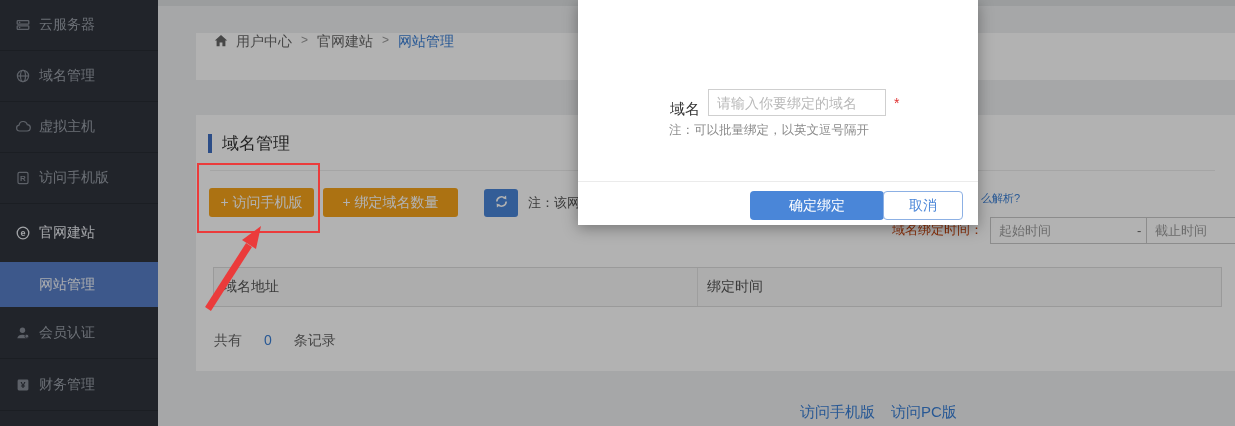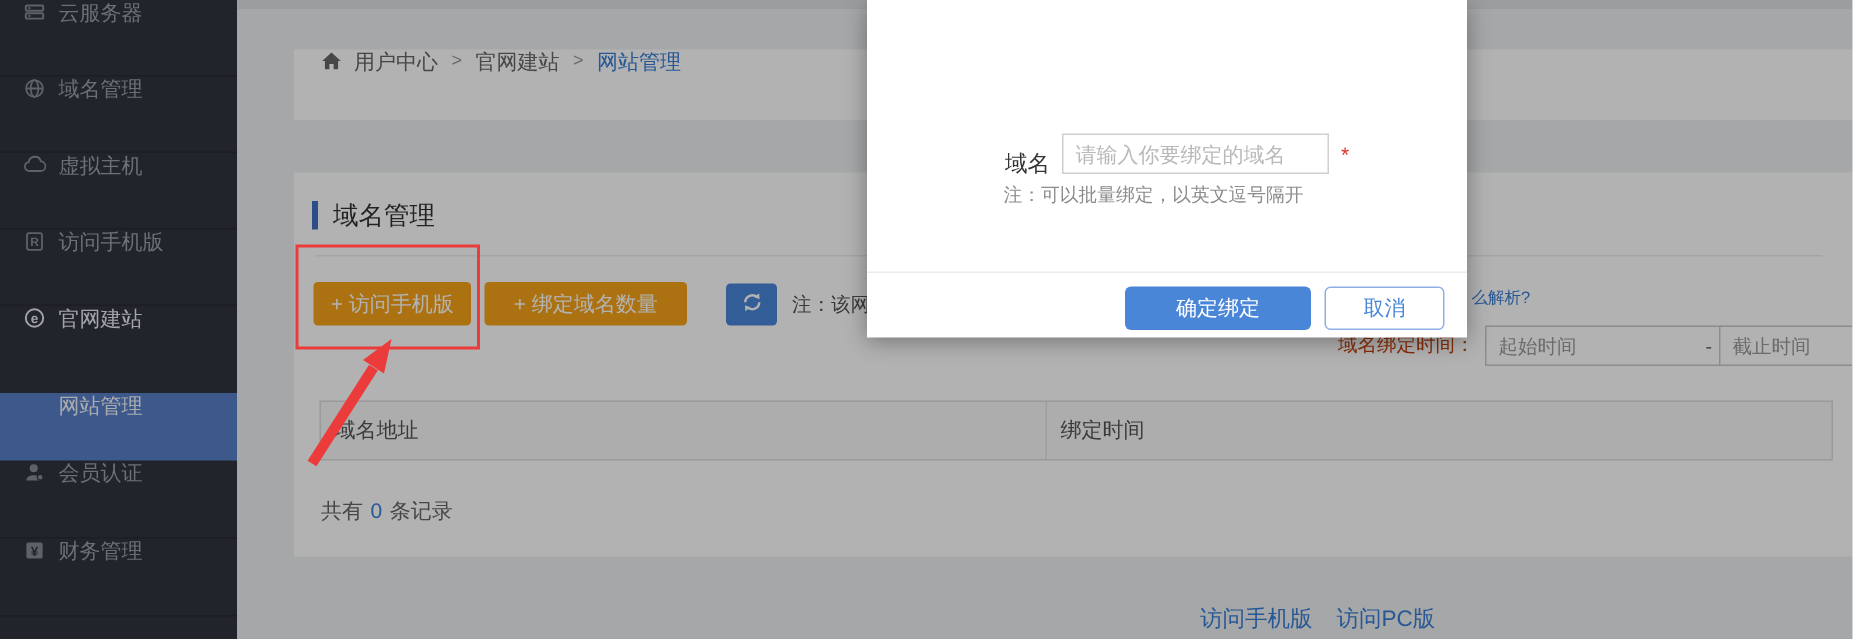--- a/index.html
+++ b/index.html
@@ -12,21 +12,21 @@
     --sidebar-text:#9aa0a9;
     --active-blue:#587fc7;
   }
   *{margin:0;padding:0;box-sizing:border-box;}
   html,body{width:1235px;height:426px;}
   body{font-family:"Liberation Sans","DejaVu Sans",sans-serif;}
   .stage{position:relative;width:1235px;height:426px;overflow:hidden;background:#eef0f1;}
 
   
   .sidebar{position:absolute;left:0;top:0;width:158px;height:426px;background:var(--sidebar-bg);z-index:10;}
-  .side-item{position:absolute;left:0;width:158px;display:flex;align-items:flex-start;gap:8px;
+  .side-item{position:absolute;left:0;width:158px;display:flex;align-items:center;gap:8px;
              padding-left:15px;font-size:14px;color:var(--sidebar-text);cursor:pointer;
              border-bottom:1px solid var(--sidebar-line);}
   .side-item .ic{width:16px;height:16px;flex:0 0 16px;display:inline-block;}
   .si0{top:0;height:51px;}
   .si1{top:51px;height:51px;}
   .si2{top:102px;height:51px;}
   .si3{top:153px;height:51px;}
   .si4{top:204px;height:58px;border-bottom:none;color:#e9ecf1;}
   .si5{top:262px;height:45px;background:var(--active-blue);color:#f2f5fa;padding-left:39px;border-bottom:none;}
   .si6{top:307px;height:52px;}
@@ -64,42 +64,42 @@
   .date-input::placeholder{color:#9a9a9a;}
   .date-start{left:794px;width:171px;}
   .date-end{left:950px;width:143px;}
   .date-dash{position:absolute;left:941px;top:108px;font-size:13px;color:#666;}
 
   .tbl-header{position:absolute;left:17px;top:152px;width:1009px;height:40px;background:#f8f8f8;
               border:1px solid #dddddd;display:flex;}
   .tbl-th{display:flex;align-items:center;padding-left:9px;font-size:14px;color:#555;}
   .tbl-th.c1{width:484px;border-right:1px solid #e3e3e3;}
   .tbl-th.c2{flex:1;}
-  .summary{position:absolute;left:18px;top:217px;font-size:14px;color:#666;display:flex;gap:5px;}
+  .summary{position:absolute;left:18px;top:217px;font-size:14px;color:#666;display:flex;gap:22px;}
   .summary .cnt{color:var(--link-blue);}
 
   .footer-links{position:absolute;left:800px;top:403px;display:flex;gap:16px;font-size:15px;}
   .footer-links a{color:var(--link-blue);text-decoration:none;}
 
   
   .backdrop{position:absolute;inset:0;background:rgba(0,0,0,0.30);z-index:40;}
   .modal{position:absolute;left:578px;top:0;width:400px;height:225px;background:#fff;z-index:50;
          box-shadow:0 3px 14px rgba(0,0,0,0.35);}
   .modal-head{position:absolute;left:0;top:0;width:100%;height:38px;background:var(--accent);
               display:flex;align-items:center;padding-left:17px;font-size:15px;color:#fff;}
   .modal-close{position:absolute;right:12px;top:4px;width:26px;height:28px;border:none;background:transparent;
                color:#fff;font-size:22px;font-weight:bold;cursor:pointer;line-height:26px;font-family:inherit;}
   .modal-label{position:absolute;left:92px;top:100px;font-size:15px;color:#333;}
   .modal-input{position:absolute;left:130px;top:89px;width:178px;height:27px;border:1px solid #cfcfcf;
                font-size:14px;color:#333;padding:0 8px;font-family:inherit;}
   .modal-input::placeholder{color:#b9b9b9;}
   .modal-req{position:absolute;left:316px;top:95px;color:#e03131;font-size:14px;}
   .modal-note{position:absolute;left:91px;top:122px;font-size:12.5px;color:#8b8b8b;}
   .modal-foot-line{position:absolute;left:0;top:181px;width:100%;border-top:1px solid #ebebeb;}
-  .btn-confirm{position:absolute;left:172px;top:191px;width:124px;height:29px;background:var(--accent);
+  .btn-confirm{position:absolute;left:172px;top:191px;width:134px;height:29px;background:var(--accent);
                color:#fff;font-size:14px;border:none;border-radius:4px;cursor:pointer;font-family:inherit;}
   .btn-cancel{position:absolute;left:305px;top:191px;width:80px;height:29px;background:#fff;
               color:var(--accent);font-size:14px;border:1px solid #8cb0e4;border-radius:4px;cursor:pointer;font-family:inherit;}
 
   
   .anno-rect{position:absolute;left:197px;top:163px;width:123px;height:70px;border:2px solid var(--red);z-index:60;}
   .anno-arrow{position:absolute;inset:0;z-index:60;pointer-events:none;}
 </style>
 </head>
 <body>

